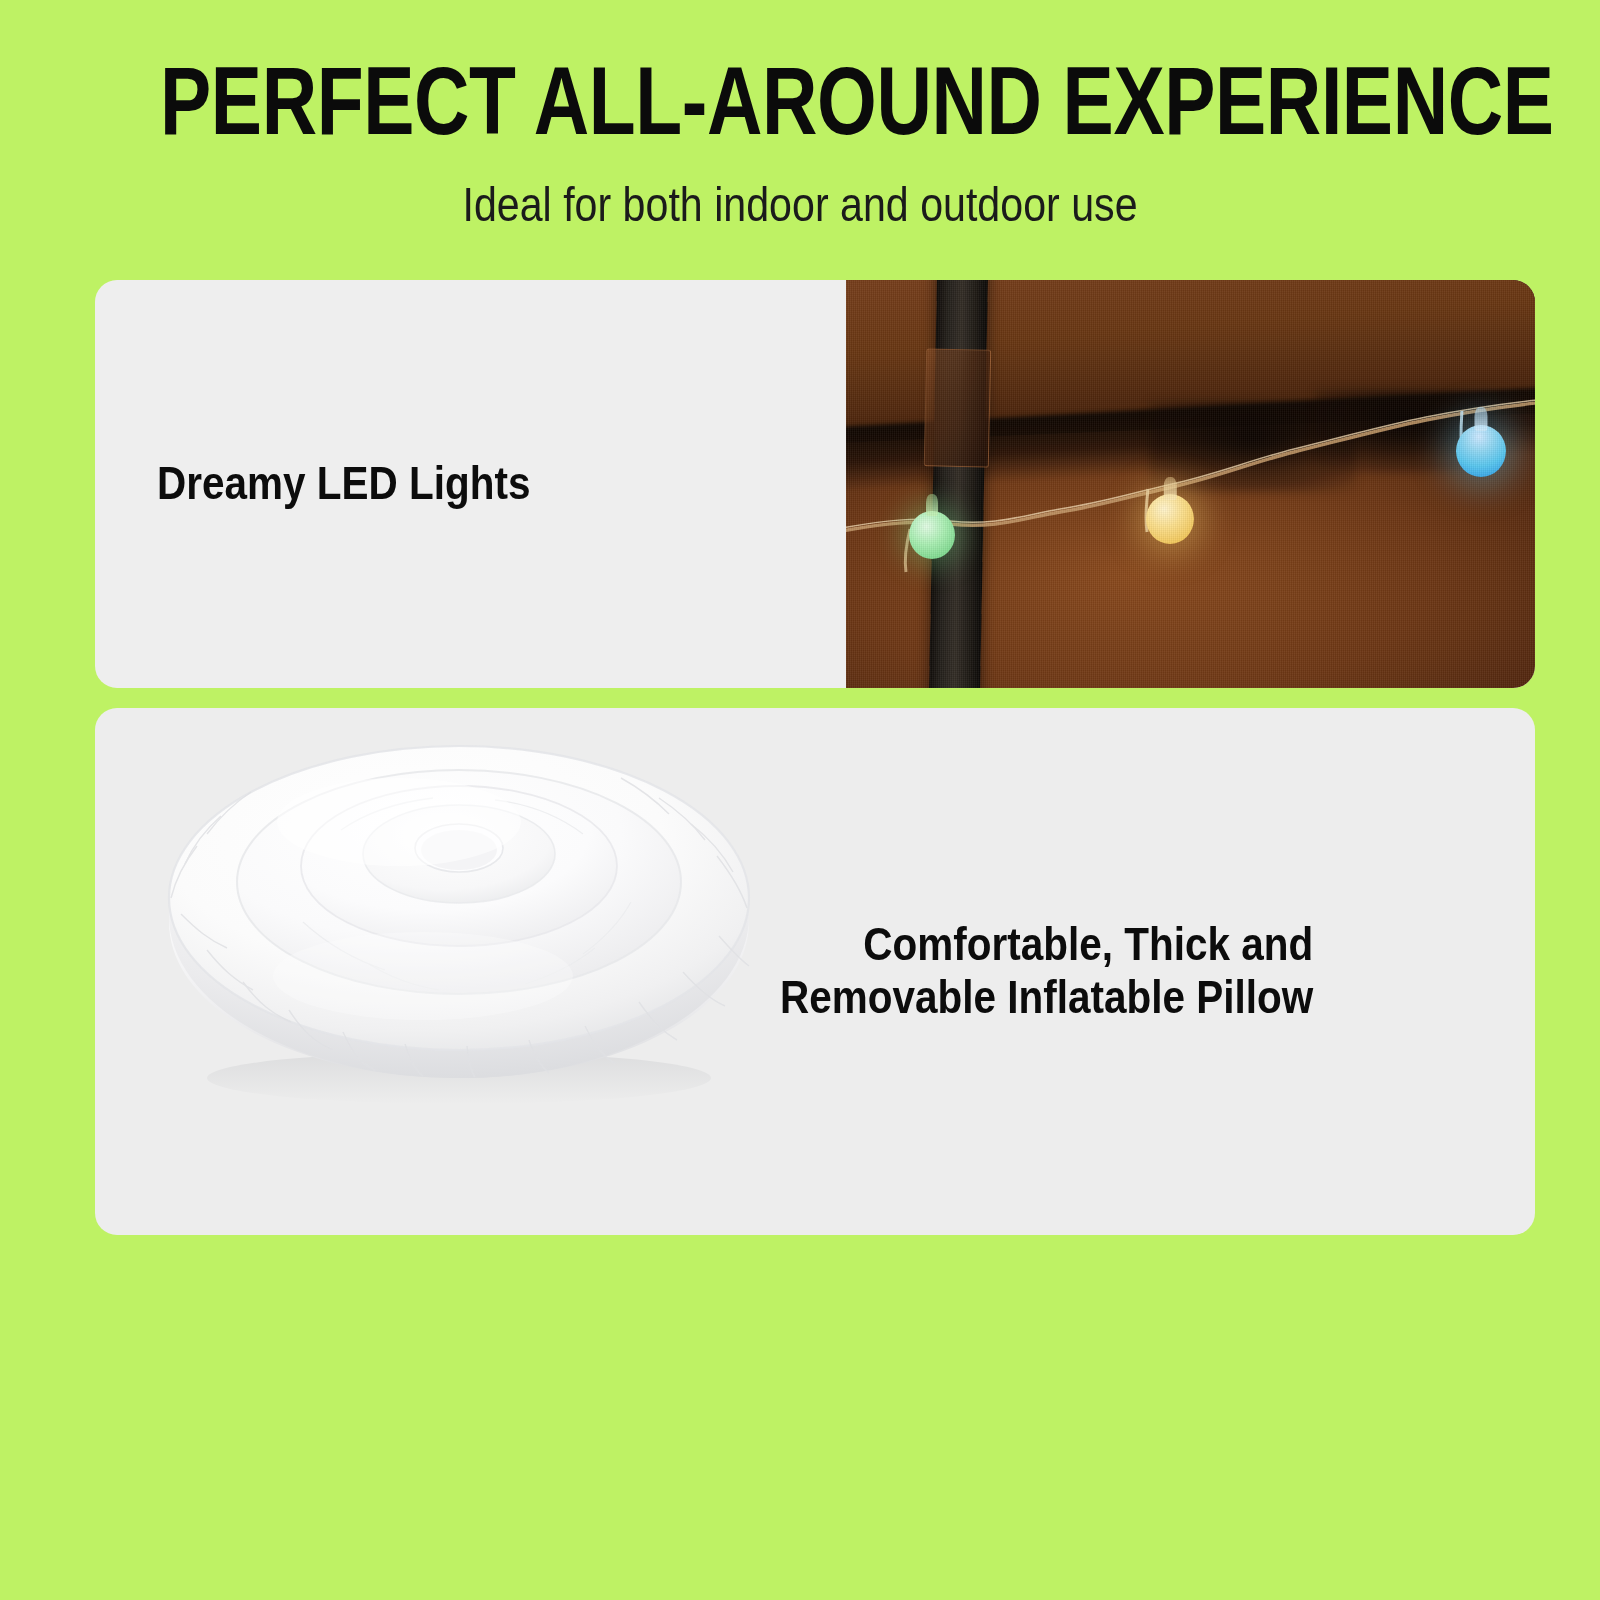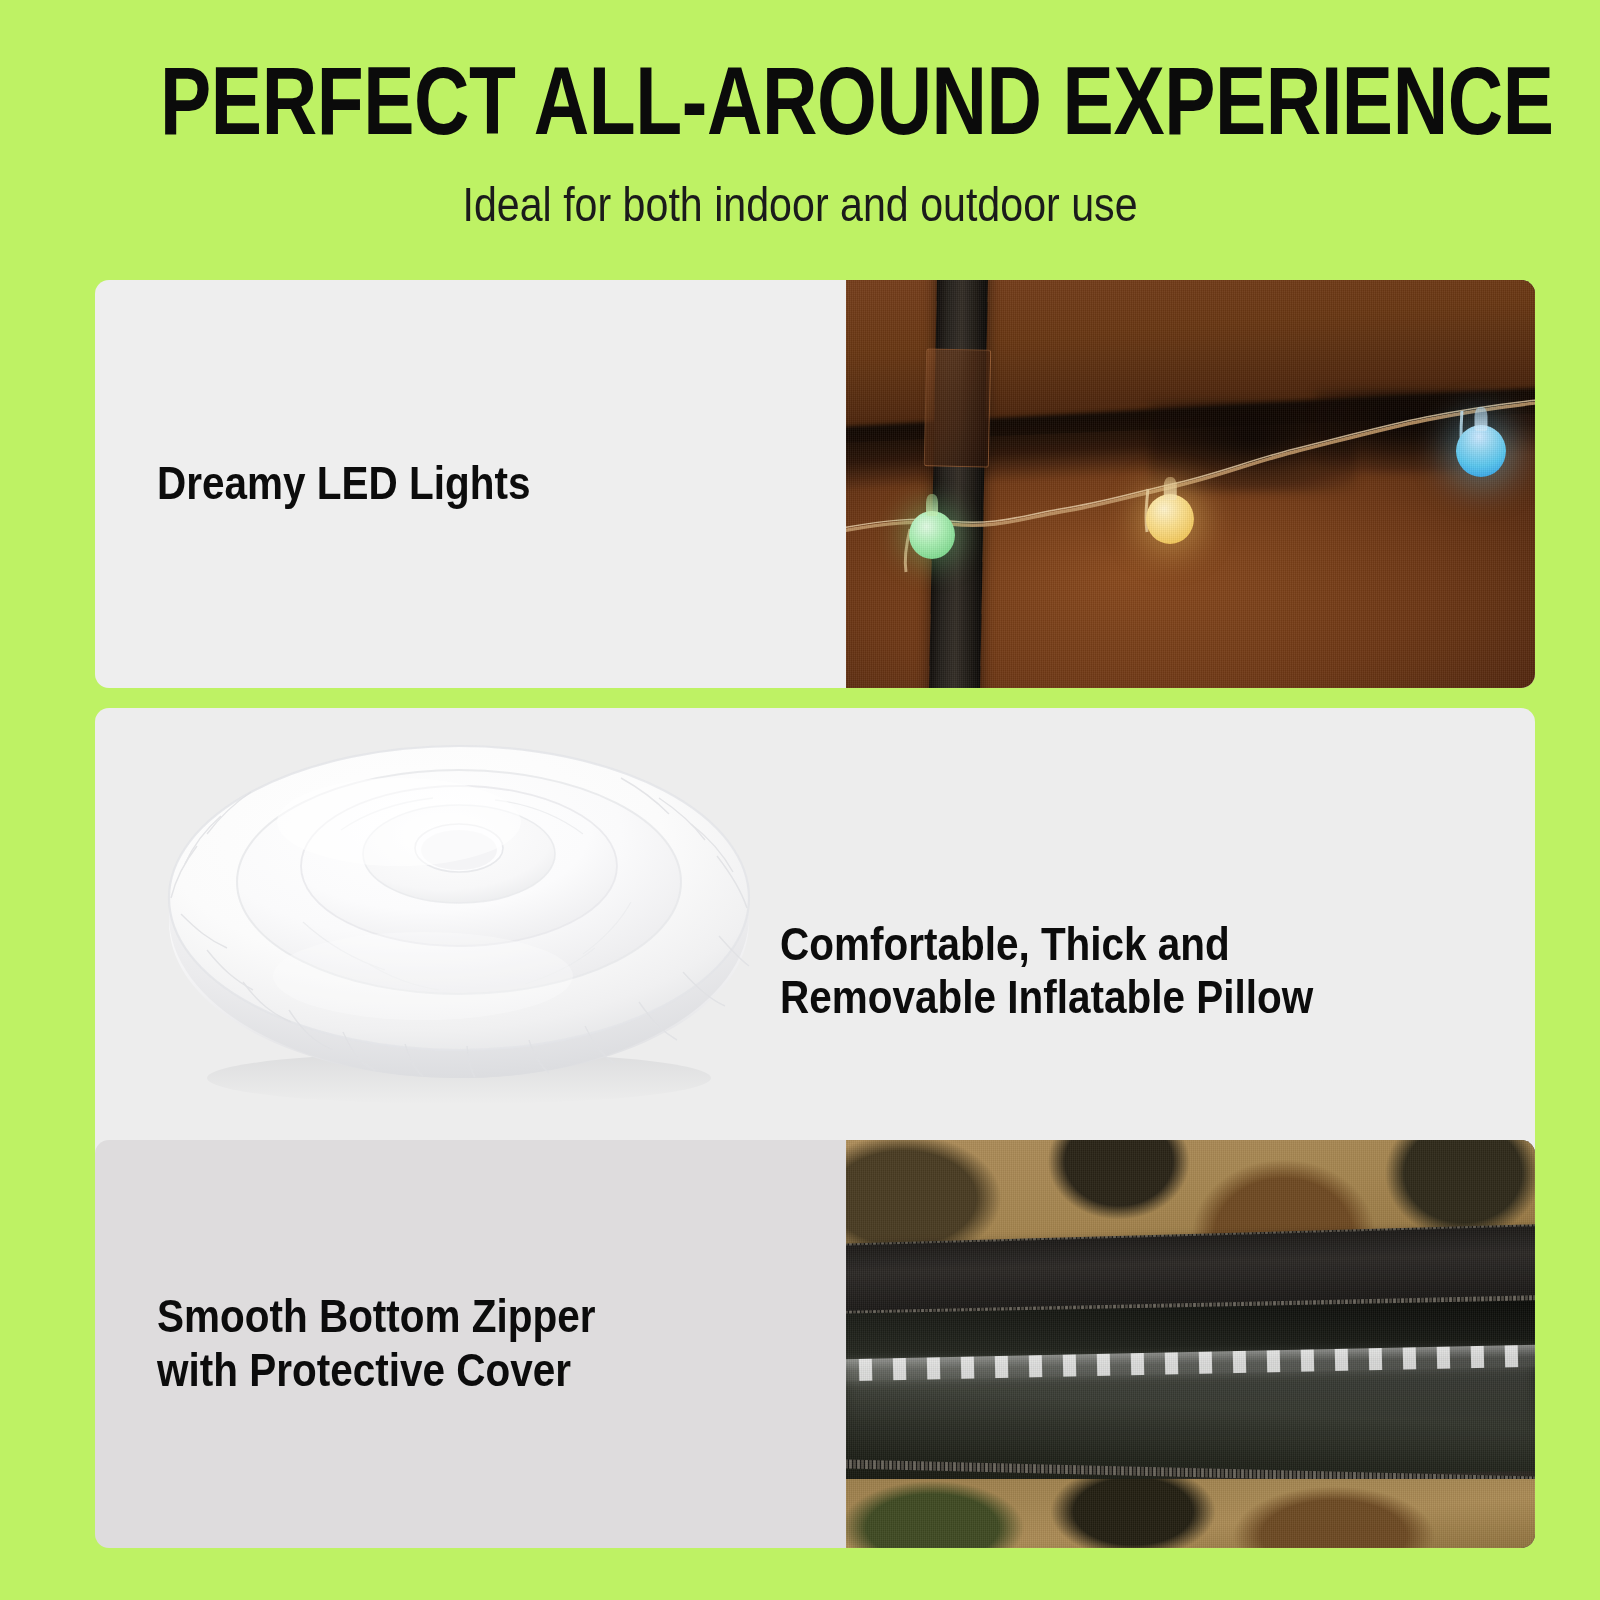--- a/index.html
+++ b/index.html
@@ -49,26 +49,26 @@
     line-height: 1.1;
     color: #1b1b1b;
     transform: scaleX(0.84);
     transform-origin: 50% 50%;
     white-space: nowrap;
   }
 
   
   .card {
     position: absolute;
-    border-radius: 14px;
+    border-radius: 22px;
     overflow: hidden;
   }
 
   #card-led      { left: 95px; top: 280px;  width: 1440px; height: 408px; background: #eeeeee; }
-  #card-pillow   { left: 95px; top: 708px;  width: 1440px; height: 527px; background: #ededed; }
+  #card-pillow   { left: 95px; top: 708px;  width: 1440px; height: 527px; background: #ededed; text-align: right; }
   #card-zipper   { left: 95px; top: 1140px; width: 1440px; height: 408px; background: #dedcdd; }
 
   .card-label {
     position: absolute;
     font-family: "Liberation Sans Narrow", "Liberation Sans", sans-serif;
     font-weight: 700;
     color: #0c0c0c;
     line-height: 1.17;
     white-space: pre-line;
     transform-origin: 0% 50%;
@@ -489,34 +489,14 @@
       </g>
 
       <ellipse cx="276" cy="96" rx="122" ry="44" fill="#ffffff" opacity=".55"></ellipse>
       <ellipse cx="300" cy="250" rx="150" ry="44" fill="#ffffff" opacity=".28"></ellipse>
     </svg>
 
     <div class="card-label" id="label-pillow">Comfortable, Thick and
 Removable Inflatable Pillow</div>
   </div>
 
-  <div class="card" id="card-zipper">
-
-    <div class="card-label" id="label-zipper">Smooth Bottom Zipper
-with Protective Cover</div>
-
-    <div class="photo">
-      <div class="zip-scene">
-        <div class="camo-top"></div>
-        <div class="zip-teeth t1"></div>
-        <div class="zip-tape-top"></div>
-        <div class="zip-teeth t2"></div>
-        <div class="zip-inner"></div>
-        <div class="zip-weld"></div>
-        <div class="zip-sheen"></div>
-        <div class="zip-teeth t3"></div>
-        <div class="camo-bottom"></div>
-        <div class="canvas-tex"></div>
-      </div>
-    </div>
-  </div>
 
 </div>
 
 </body></html>

